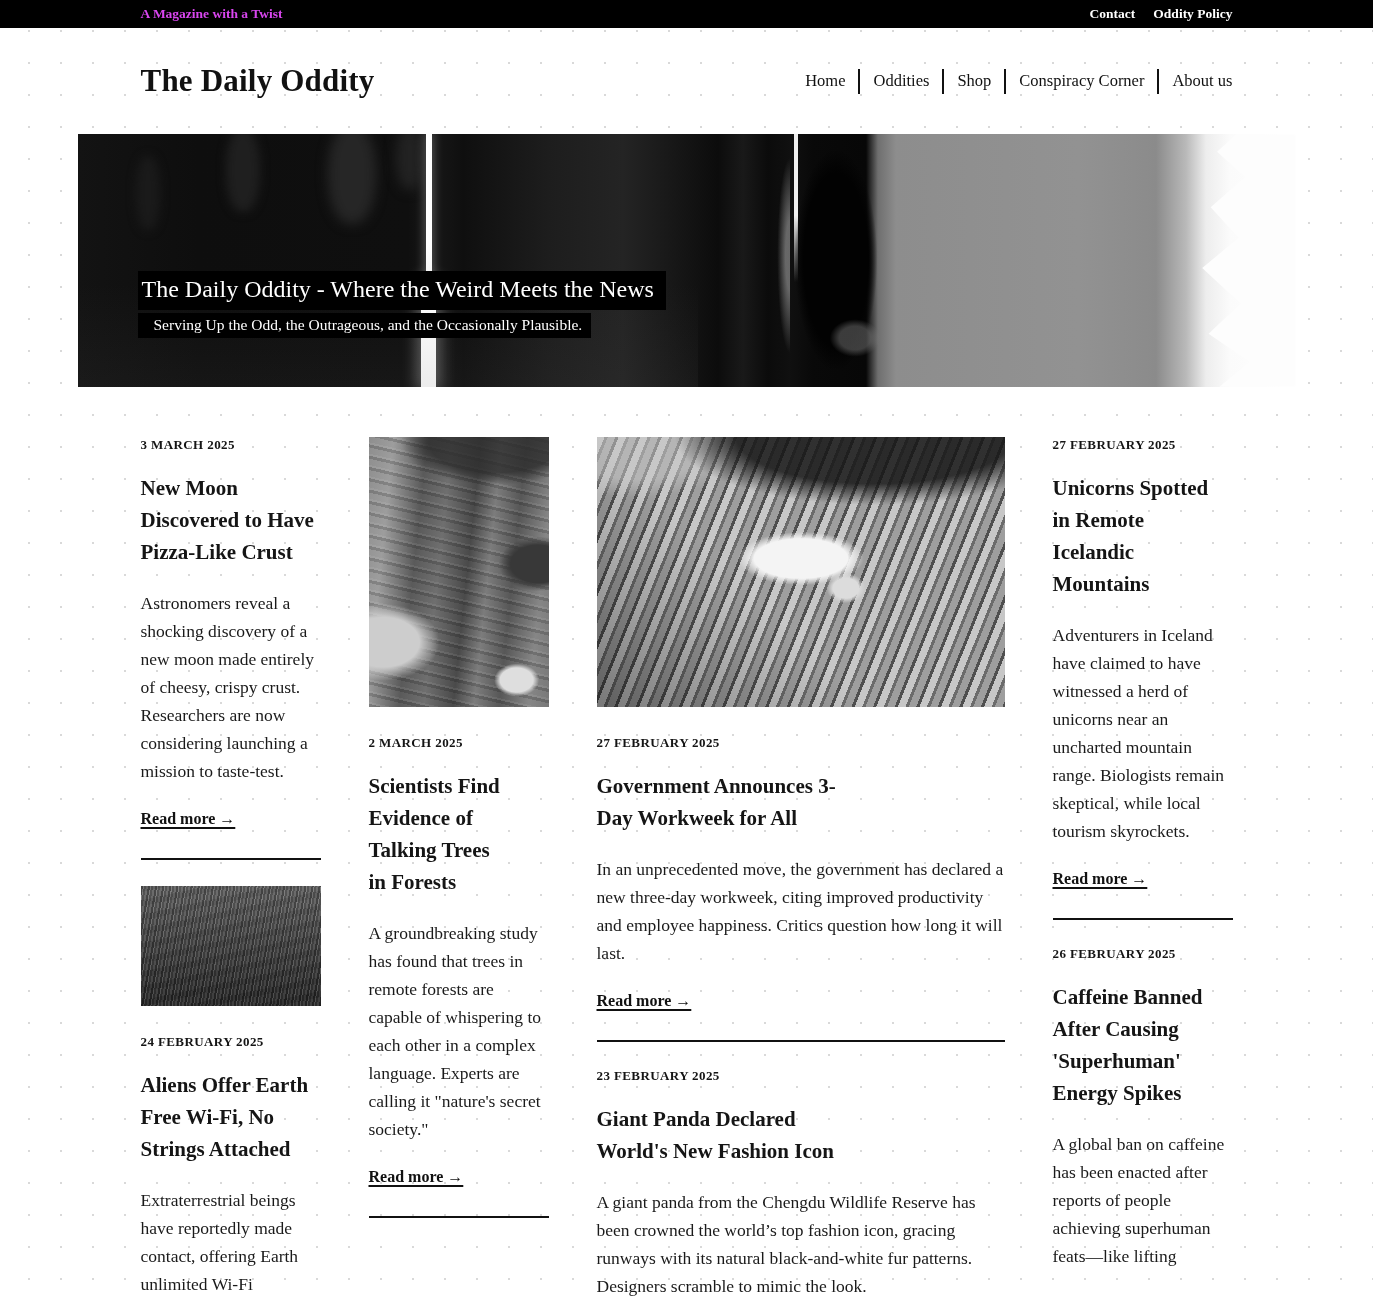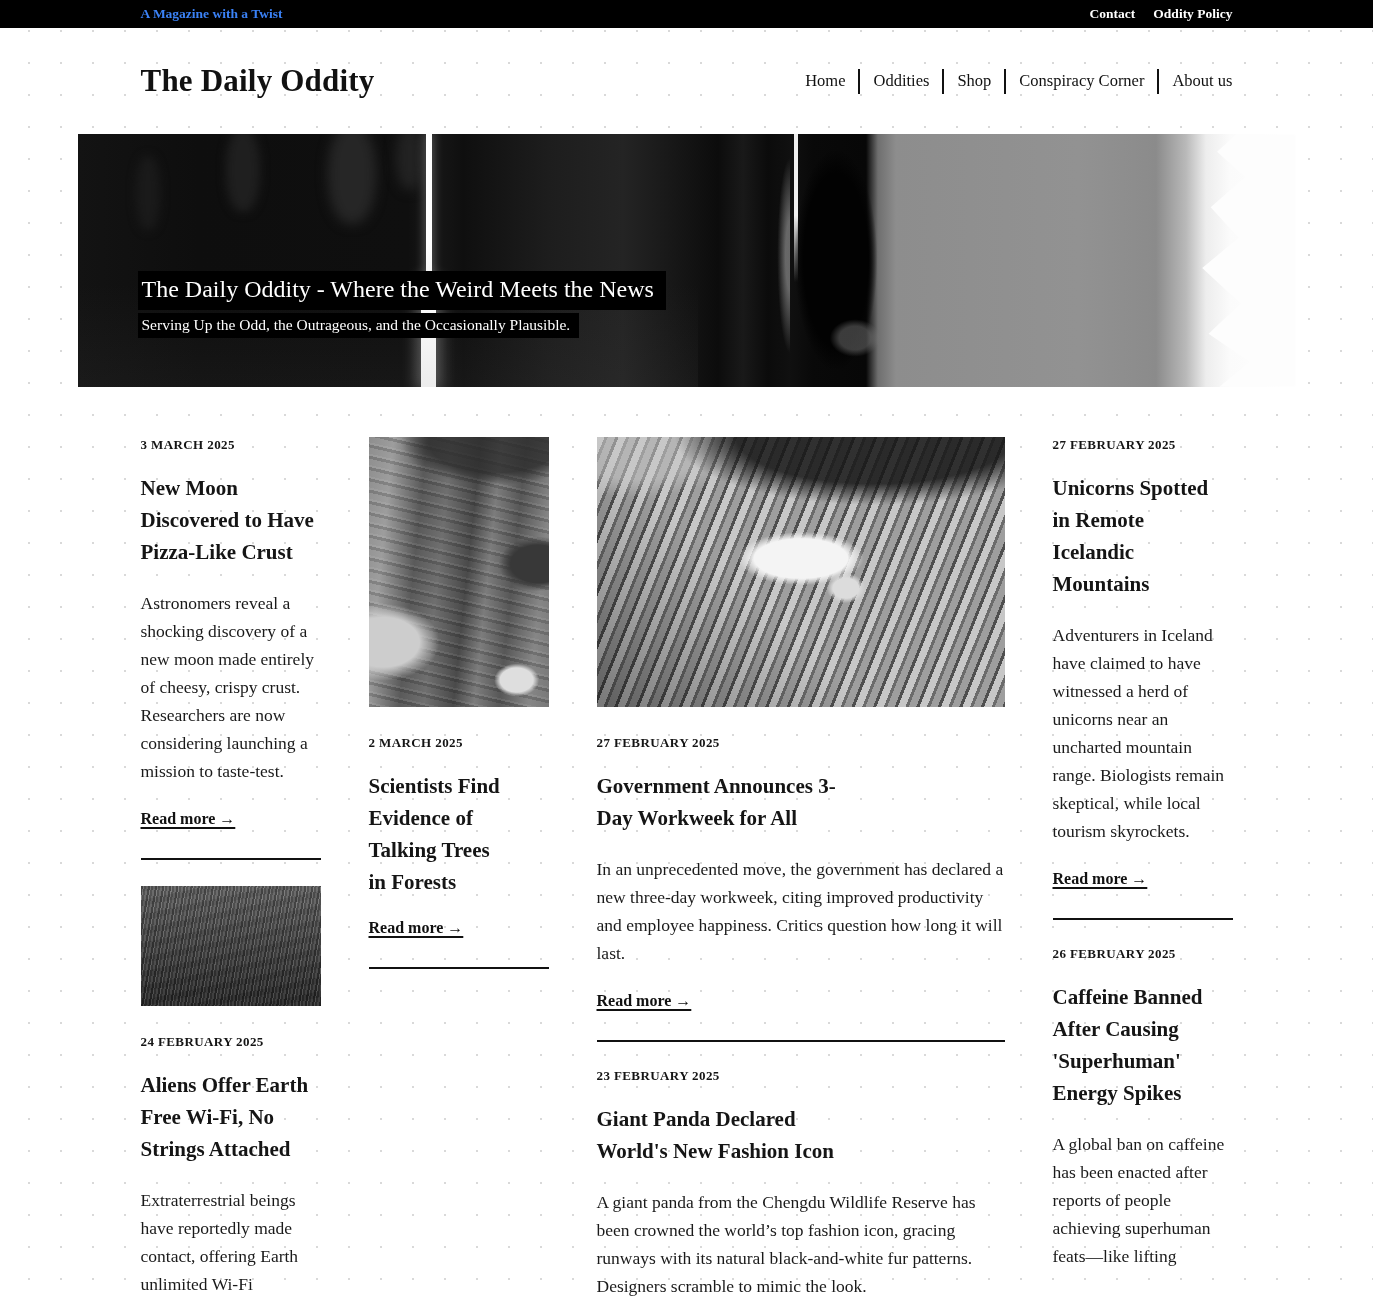--- a/index.html
+++ b/index.html
@@ -15,21 +15,21 @@
     background-color: #ffffff;
     background-image: radial-gradient(circle, #d9d9d9 1.1px, rgba(217,217,217,0) 1.4px);
     background-size: 32px 32px;
     background-position: 13px 15px;
   }
   .inner { width: 1092px; margin: 0 auto; }
 
   
   .topbar { height: 28px; background: #000; }
   .topbar .inner { height: 100%; display: flex; align-items: center; justify-content: space-between; }
-  .topbar-tagline { color: #3b82f6; font-size: 13.5px; font-weight: bold; text-align: center; }
+  .topbar-tagline { color: #d946ef; font-size: 13.5px; font-weight: bold; text-align: center; }
   .topbar-links { display: flex; gap: 18px; }
   .topbar-links a { color: #fff; font-size: 13.5px; font-weight: bold; text-decoration: none; }
 
   
   .site-header .inner { height: 106px; display: flex; align-items: center; justify-content: space-between; }
   .site-title { font-size: 31px; font-weight: bold; letter-spacing: 0.2px; color: #111; text-decoration: none; }
   .main-nav { display: flex; align-items: center; }
   .main-nav a { color: #111; font-size: 16.5px; text-decoration: none; white-space: nowrap; }
   .nav-sep { width: 2px; height: 25px; background: #111; margin: 0 13px; }
 
@@ -64,21 +64,21 @@
     background: radial-gradient(ellipse 50% 50% at 50% 50%, #020202 0 58%, rgba(2,2,2,0) 74%); }
   .eye-lash { position: absolute; left: 742px; top: 178px; width: 70px; height: 52px;
     background: radial-gradient(ellipse 50% 50% at 50% 50%, rgba(130,130,130,0.45) 0 45%, rgba(130,130,130,0) 72%); }
   .edge-white { position: absolute; right: 0; top: 0; width: 106px; height: 253px; background: #fdfdfd;
     clip-path: polygon(44% 0, 100% 0, 100% 100%, 28% 100%, 56% 90%, 18% 79%, 48% 67%, 12% 53%, 46% 41%, 20% 29%, 52% 17%, 26% 7%);
     filter: blur(0.8px); }
   .hero-text { position: absolute; left: 60px; top: 137px; }
   .hero-title { width: fit-content; background: #000; color: #fff; font-size: 24px; line-height: 30px;
     padding: 3px 12px 6px 4px; }
   .hero-subtitle { width: fit-content; background: #000; color: #fff; font-size: 15.5px; line-height: 19px;
-    padding: 2px 9px 4px 4px; margin-top: 3px; }
+    padding: 2px 9px 4px 16px; margin-top: 3px; }
 
   
   .content { margin-top: 50px; display: grid; grid-template-columns: repeat(5, 180px); column-gap: 48px; }
   .colA { grid-column: 1; } .colB { grid-column: 2; } .colC { grid-column: 3 / span 2; } .colD { grid-column: 5; }
 
   .photo { width: 100%; margin: 0 0 28px; }
   .date { font-size: 13px; font-weight: bold; letter-spacing: 0.4px; margin: 0 0 19px; color: #151515; }
   .title { font-size: 21px; font-weight: bold; line-height: 32px; margin: 14px 0 21px; color: #151515; cursor: pointer; }
   .colB .title { max-width: 142px; }
   .colC .title { max-width: 252px; }
@@ -174,20 +174,21 @@
       <div class="title">Aliens Offer Earth Free Wi-Fi, No Strings Attached</div>
       <p class="excerpt">Extraterrestrial beings have reportedly made contact, offering Earth unlimited Wi-Fi</p>
     </article>
   </div>
 
   <div class="colB">
     <article>
       <div class="photo photo-tree"></div>
       <div class="date">2 MARCH 2025</div>
       <div class="title">Scientists Find Evidence of Talking Trees in Forests</div>
+      <p class="excerpt">A groundbreaking study has found that trees in remote forests are capable of whispering to each other in a complex language. Experts are calling it "nature's secret society."</p>
       <a href="#" class="read-more">Read more →</a>
     </article>
     <hr class="divider">
   </div>
 
   <div class="colC">
     <article>
       <div class="photo photo-cat"></div>
       <div class="date">27 FEBRUARY 2025</div>
       <div class="title">Government Announces 3-Day Workweek for All</div>

